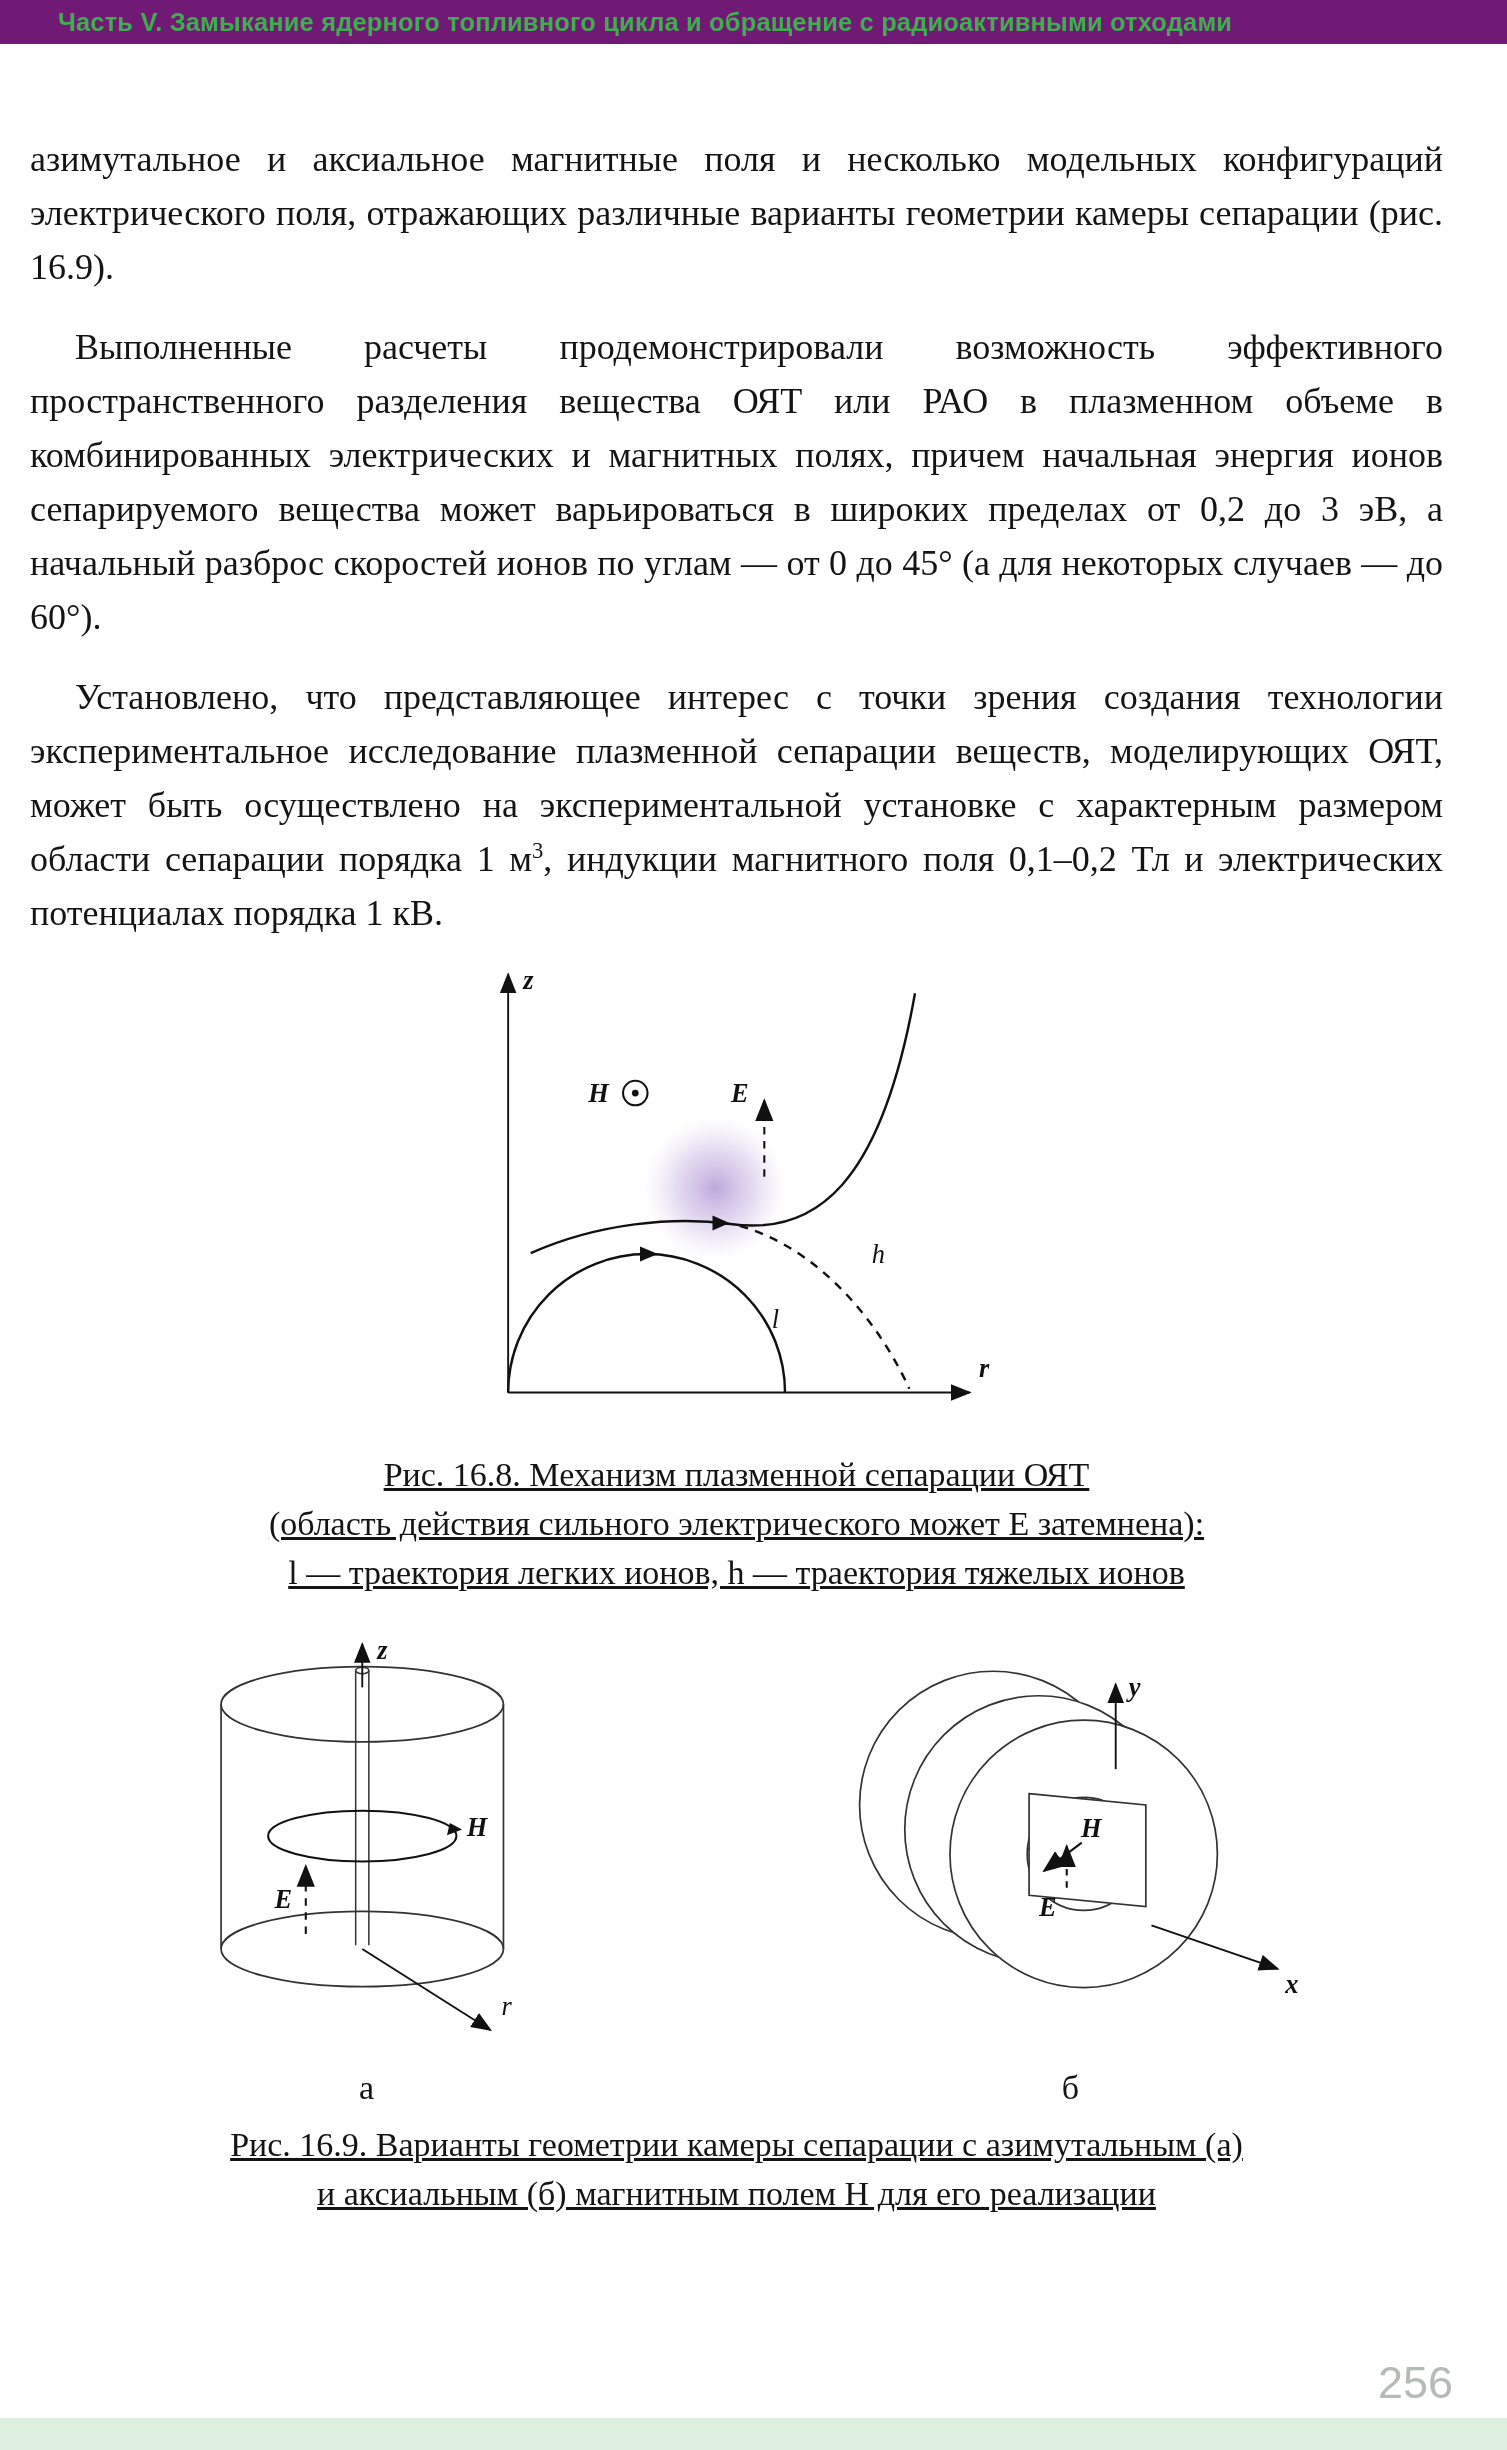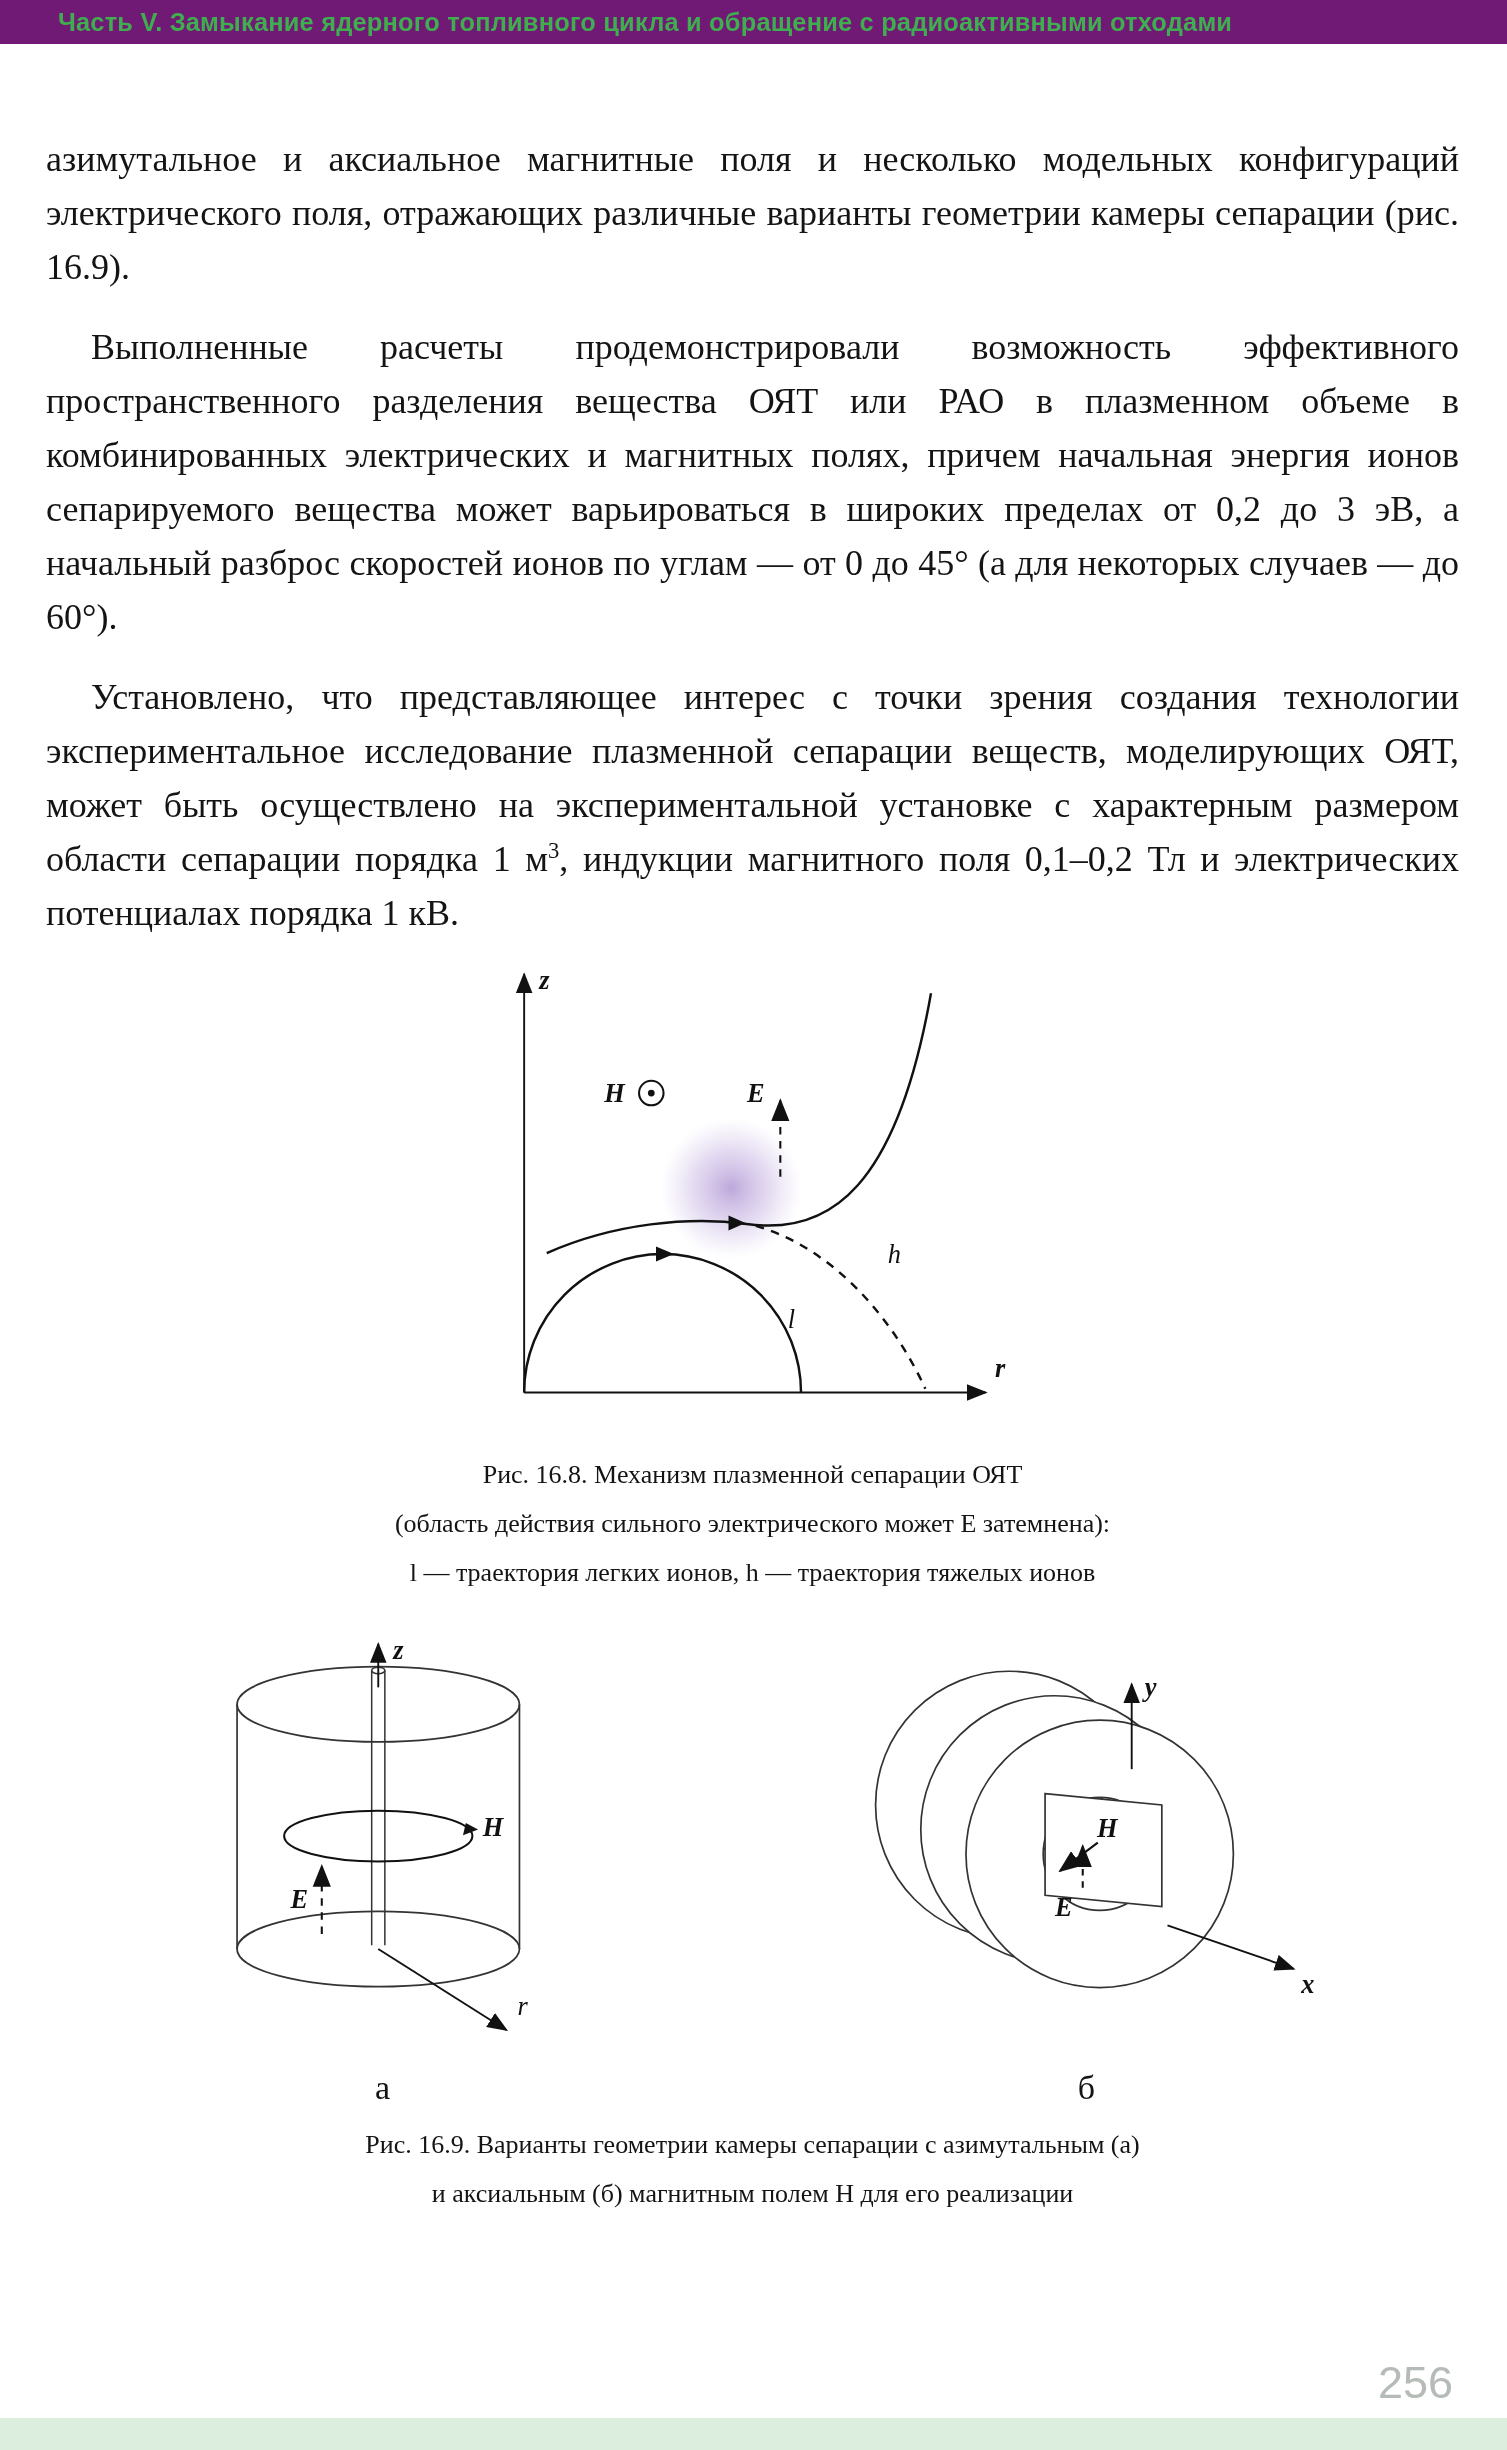--- a/index.html
+++ b/index.html
@@ -11,33 +11,34 @@
   }
   .header-band {
     position:absolute; top:0; left:0; width:100%; height:44px;
     background:#701a75; display:flex; align-items:center; padding-left:58px;
   }
   .header-band .header-title {
     font-family:"Liberation Sans", sans-serif; font-weight:bold;
     font-size:25.4px; color:#3fae4f; letter-spacing:0.2px;
   }
   .content {
-    position:absolute; top:132px; left:46px; width:1413px;
+    position:absolute; top:132px; left:30px; width:1413px;
   }
   .content p {
     margin:0; font-size:36px; line-height:54px; text-align:justify;
     color:#141414;
   }
   .content p.indent { text-indent:45px;margin-top:26px; }
   .content sup { font-size:22.6px; line-height:0; vertical-align:super; }
   .figwrap { text-align:center; margin-top:7.5px; }
   .figwrap svg { display:inline-block; }
   .caption {
-    text-align:center; font-size:26px; line-height:49px; margin-top:13px;
+    text-align:center; font-size:34px; line-height:49px; margin-top:13px;
     color:#141414;
+    text-decoration:underline;
   }
   .figrow { display:flex; align-items:flex-end; margin-top:32px; }
   .figblock { text-align:center; }
   .figblock-a { margin-left:174px; }
   .figblock-b { margin-left:306px; }
   .sublabel { font-size:34px; margin-top:3.8px; }
   .caption2 { margin-top:13px; }
   .footer-band {
     position:absolute; left:0; bottom:0; width:100%; height:32px;
     background:#dceedd;

